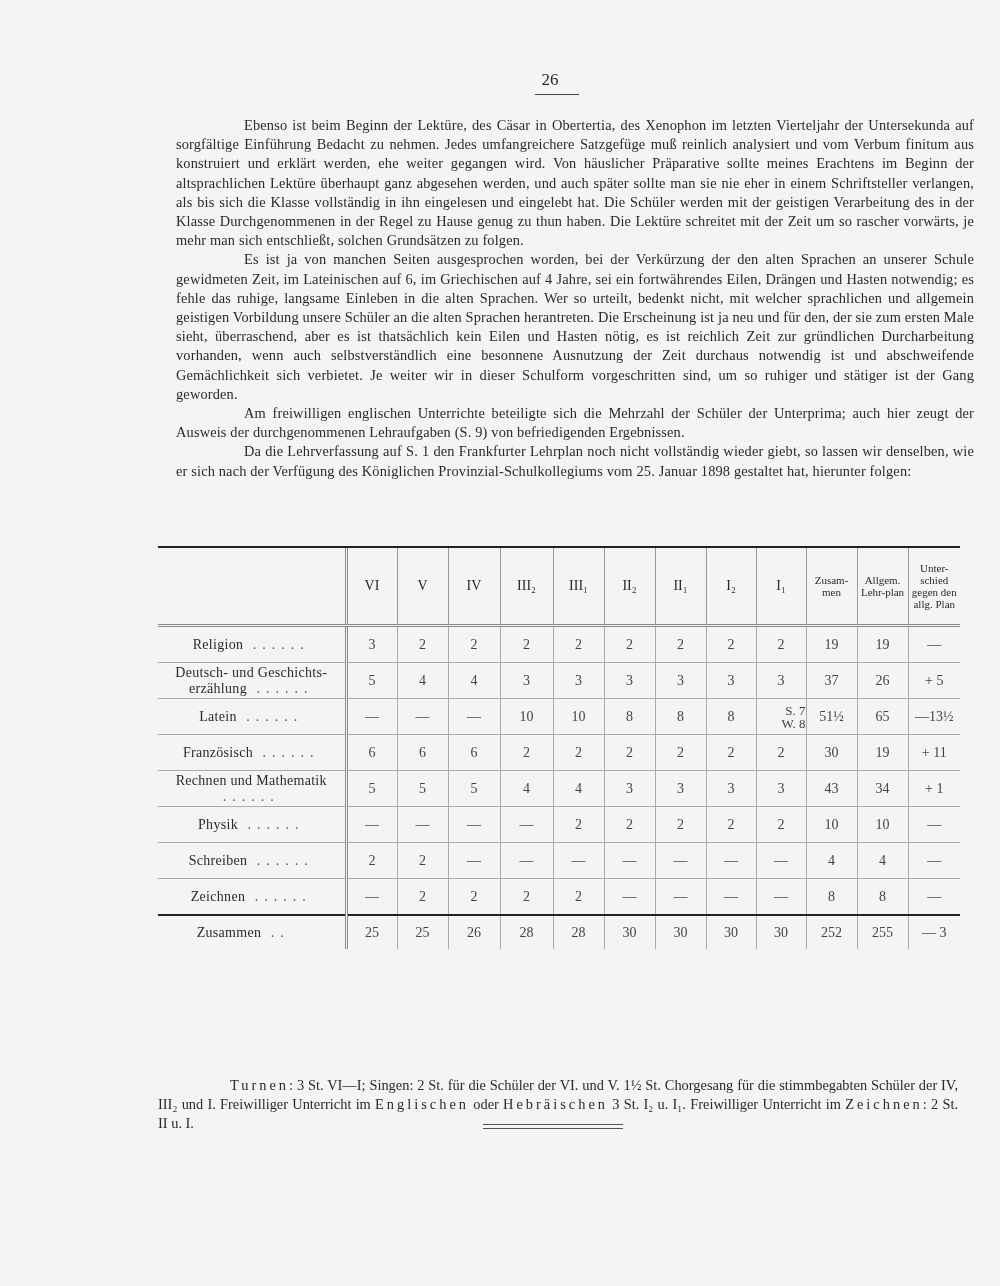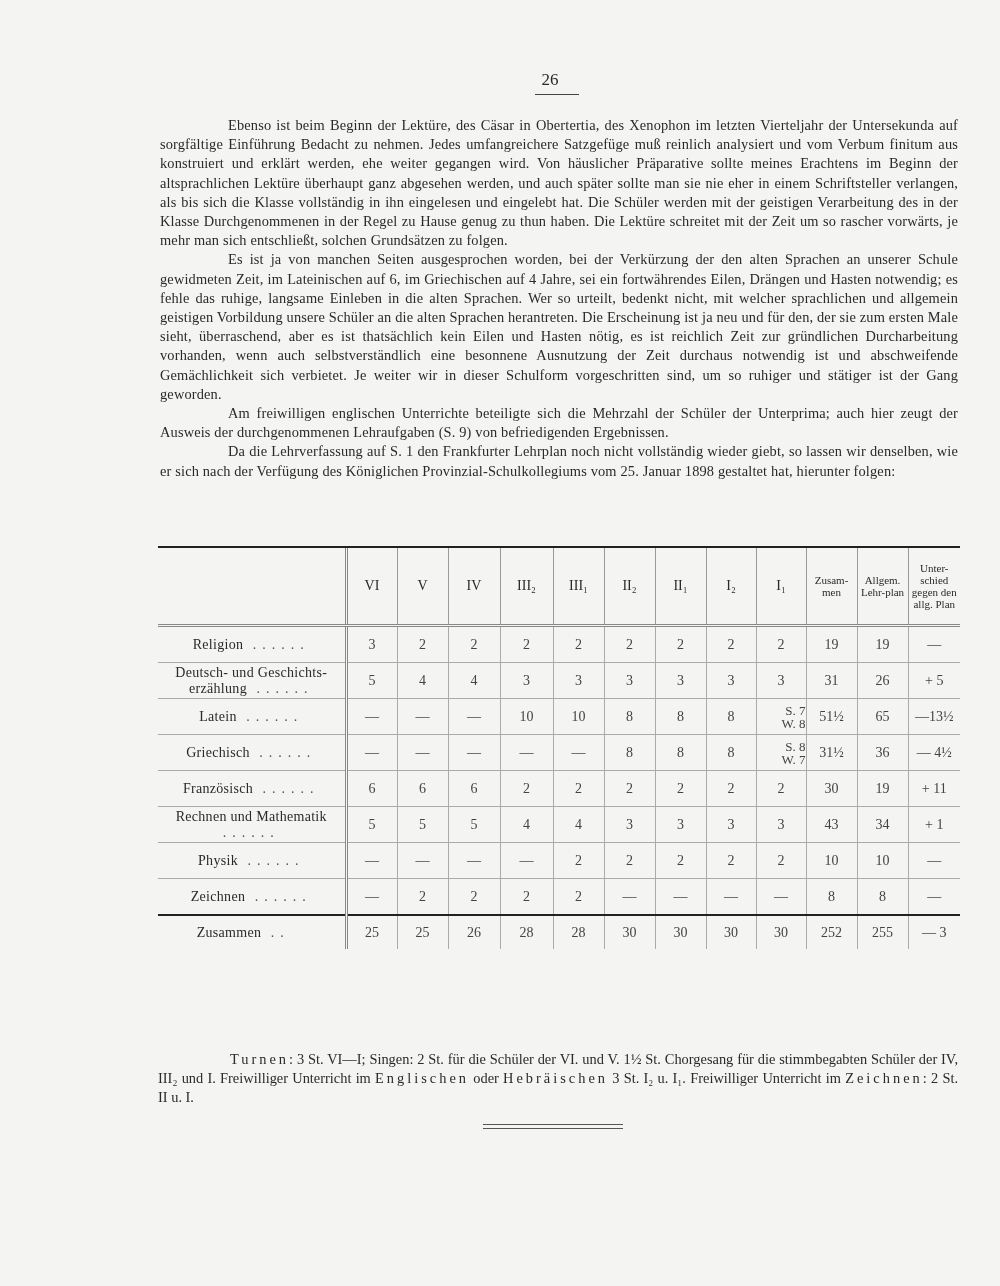--- a/index.html
+++ b/index.html
@@ -6,21 +6,21 @@
   body {
     width:1000px; height:1286px; background:#f4f4f3; position:relative; overflow:hidden;
     font-family:"DejaVu Serif", "Liberation Serif", serif; color:#2a2a2a;
   }
   .page-number {
     position:absolute; left:0; top:70px; width:1100px; text-align:center;
     font-size:17px; font-family:"Liberation Serif", serif;
   }
   .page-number-rule { position:absolute; left:535px; top:94px; width:44px; border-top:1px solid #444; }
   .body-text {
-    position:absolute; left:160px; width:798px; top:116px;
+    position:absolute; left:176px; width:798px; top:116px;
     font-family:"Liberation Serif", serif; font-size:14.4px; line-height:19.2px;
     text-align:justify; letter-spacing:0.15px;
   }
   .body-text p { margin:0; text-indent:68px; }
   .tbl-wrap { position:absolute; left:158px; top:546px; width:802px; }
   .rule-thick { border-top:2.5px solid #222; }
   table {
     border-collapse:collapse; width:802px; table-layout:fixed;
     font-family:"Liberation Serif", serif; font-size:14px;
   }
@@ -29,21 +29,21 @@
   th.label-col { border-left:none; }
   th.small { font-size:11px; line-height:12px; }
   td { height:35px; border-left:1px solid #aaa; border-bottom:1px solid #aaa; color:#444; }
   td.label { text-align:center; border-left:none; color:#2a2a2a; line-height:16px; letter-spacing:0.3px; }
   td.first-data, th.first-data { border-left:3px double #888; }
   tr.total td { border-top:2.5px solid #222; border-bottom:none; height:33px; }
   tr.total td.label { padding-right:16px; }
   td.sw { font-size:13px; line-height:13px;text-align:right; }
   .dots { color:#555; letter-spacing:6px; }
   .footnote {
-    position:absolute; left:158px; width:800px; top:1050px;
+    position:absolute; left:158px; width:800px; top:1076px;
     font-family:"Liberation Serif", serif; font-size:14.4px; line-height:19.2px; text-align:justify;
   }
   .footnote p { margin:0; text-indent:72px; }
   .spaced { letter-spacing:3px; }
   .end-rule { position:absolute; left:483px; top:1124px; width:140px; height:3px; border-top:1px solid #555; border-bottom:1px solid #555; }
 </style>
 </head>
 <body>
 
 <div class="page-number">26</div>
@@ -111,21 +111,21 @@
           <td class="label"><span>Deutsch- und Geschichts-erzählung</span><span class="dots"> ......</span></td>
           <td class="first-data">5</td>
           <td>4</td>
           <td>4</td>
           <td>3</td>
           <td>3</td>
           <td>3</td>
           <td>3</td>
           <td>3</td>
           <td>3</td>
-          <td>31</td>
+          <td>37</td>
           <td>26</td>
           <td>+ 5</td>
         </tr>
         <tr>
           <td class="label"><span>Latein</span><span class="dots"> ......</span></td>
           <td class="first-data">—</td>
           <td>—</td>
           <td>—</td>
           <td>10</td>
           <td>10</td>
@@ -134,38 +134,20 @@
           <td>8</td>
           <td class="sw">
             <div>S. 7</div>
             <div>W. 8</div>
           </td>
           <td>51½</td>
           <td>65</td>
           <td>—13½</td>
         </tr>
         <tr>
-          <td class="label"><span>Griechisch</span><span class="dots"> ......</span></td>
-          <td class="first-data">—</td>
-          <td>—</td>
-          <td>—</td>
-          <td>—</td>
-          <td>—</td>
-          <td>8</td>
-          <td>8</td>
-          <td>8</td>
-          <td class="sw">
-            <div>S. 8</div>
-            <div>W. 7</div>
-          </td>
-          <td>31½</td>
-          <td>36</td>
-          <td>— 4½</td>
-        </tr>
-        <tr>
           <td class="label"><span>Französisch</span><span class="dots"> ......</span></td>
           <td class="first-data">6</td>
           <td>6</td>
           <td>6</td>
           <td>2</td>
           <td>2</td>
           <td>2</td>
           <td>2</td>
           <td>2</td>
           <td>2</td>
@@ -194,20 +176,35 @@
           <td>—</td>
           <td>—</td>
           <td>—</td>
           <td>2</td>
           <td>2</td>
           <td>2</td>
           <td>2</td>
           <td>2</td>
           <td>10</td>
           <td>10</td>
+          <td>—</td>
+        </tr>
+        <tr>
+          <td class="label"><span>Schreiben</span><span class="dots"> ......</span></td>
+          <td class="first-data">2</td>
+          <td>2</td>
+          <td>—</td>
+          <td>—</td>
+          <td>—</td>
+          <td>—</td>
+          <td>—</td>
+          <td>—</td>
+          <td>—</td>
+          <td>4</td>
+          <td>4</td>
           <td>—</td>
         </tr>
         <tr>
           <td class="label"><span>Zeichnen</span><span class="dots"> ......</span></td>
           <td class="first-data">—</td>
           <td>2</td>
           <td>2</td>
           <td>2</td>
           <td>2</td>
           <td>—</td>

